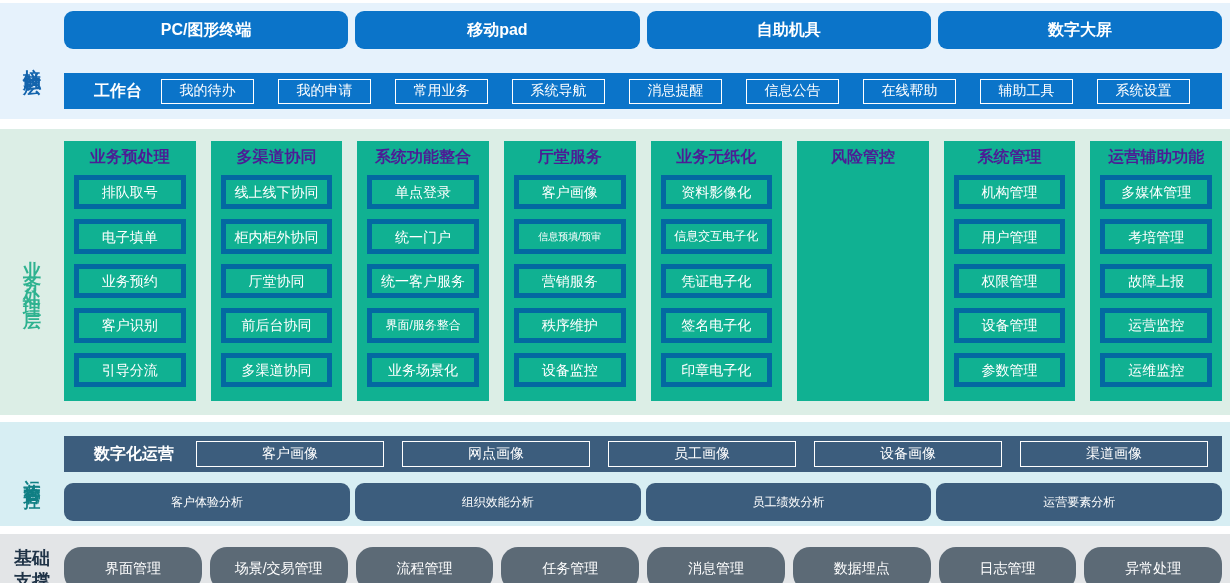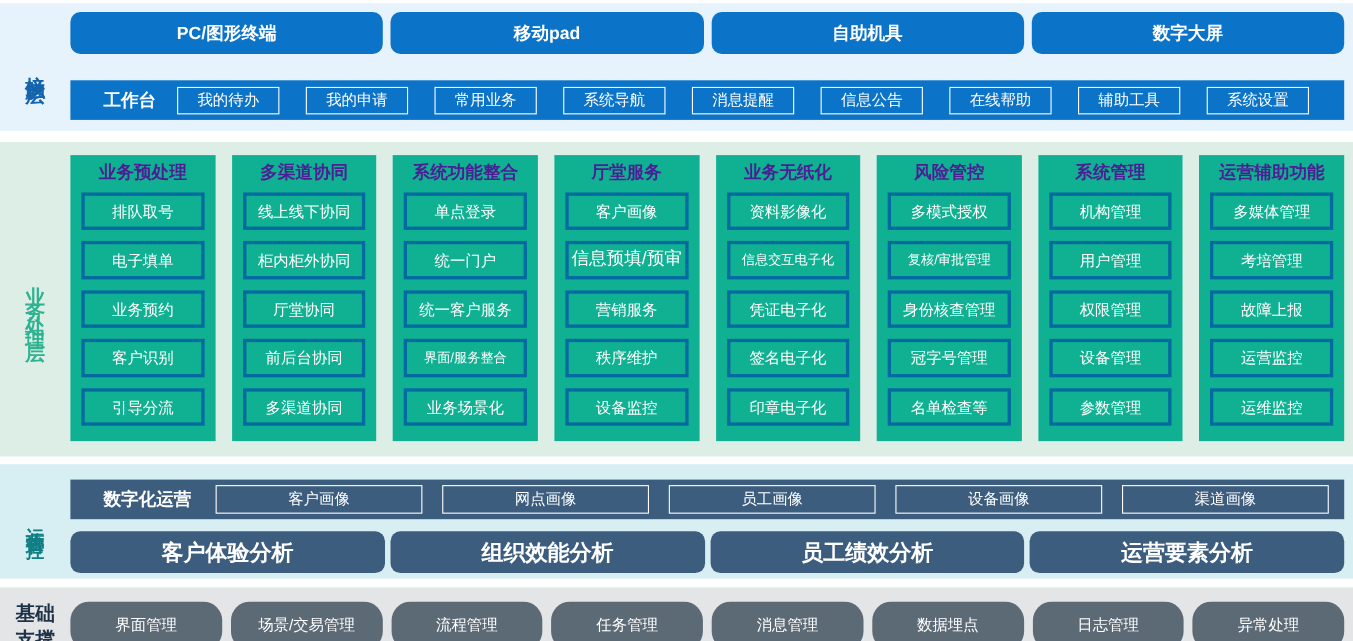--- a/index.html
+++ b/index.html
@@ -27,35 +27,35 @@
             display:flex; align-items:center; justify-content:center; white-space:nowrap; }
 
   
   .sec-business { margin-top:10px; height:286px; background:var(--bg-business); }
   .sec-business .vlabel { color:var(--label-business); letter-spacing:13px; padding-top:13px; }
   .biz-columns { display:flex; gap:15px; padding:12px 0 14px 0; height:100%; }
   .biz-col { flex:1; min-width:0; background:var(--green); display:flex; flex-direction:column; }
   .col-title { height:32px; display:flex; align-items:center; justify-content:center;
                color:#4c1d95; font-weight:bold; font-size:16px; white-space:nowrap; }
   .col-items { flex:1; display:flex; flex-direction:column; gap:10px; padding:2px 10px 14px 10px; }
-  .col-box { flex:1; border:3px solid #0369a1; color:#fff; font-size:14px; text-align:center;
+  .col-box { flex:1; border:5px solid #0369a1; color:#fff; font-size:14px; text-align:center;
              display:flex; align-items:center; justify-content:center; line-height:1.15; padding:0 2px; }
 
   
   .sec-ops { margin-top:7px; height:104px; background:var(--bg-ops); }
   .sec-ops .vlabel { color:var(--label-ops); letter-spacing:4px; font-size:17px; }
   .digital-bar { display:flex; align-items:center; margin-top:14px; height:36px;
                  background:var(--slate); padding:0 14px 0 30px; }
   .digital-label { color:#fff; font-weight:bold; font-size:16px; margin-right:22px; white-space:nowrap; }
   .digital-items { display:flex; flex:1; gap:18px; }
   .digital-box { flex:1; height:26px; border:1px solid #fff; color:#fff; font-size:14px;
                  display:flex; align-items:center; justify-content:center; }
   .analysis-row { display:flex; gap:5px; margin-top:11px; height:38px; }
-  .analysis-btn { flex:1; background:var(--slate); border-radius:9px; color:#fff; font-weight:bold;
-                  font-size:20px; display:flex; align-items:center; justify-content:center; }
+  .analysis-btn { flex:1; background:var(--slate); border-radius:9px; color:#fff; font-weight:normal;
+                  font-size:12px; display:flex; align-items:center; justify-content:center; }
 
   
   .sec-base { margin-top:8px; height:71px; background:var(--bg-base); }
   .base-label { width:42px; color:var(--label-base); font-weight:bold; font-size:18px;
                 line-height:1.25; text-align:center; }
   .base-row { display:flex; gap:8px; margin-top:13px; height:44px; }
   .base-box { flex:1; background:var(--gray); color:#fff; font-size:14px;
               display:flex; align-items:center; justify-content:center; white-space:nowrap;border-radius:17px; }
 </style>
 </head>
@@ -158,21 +158,21 @@
                 <div class="col-box fit">业务场景化</div>
               </div>
           </div>
 
           <div class="biz-col">
             <div class="col-title">厅堂服务</div>
             <div class="col-items">
 
                 <div class="col-box fit">客户画像</div>
 
-                <div class="col-box fit" style="font-size: 16px;">信息预填/预审</div>
+                <div class="col-box fit" style="font-size: 10px;">信息预填/预审</div>
 
                 <div class="col-box fit">营销服务</div>
 
                 <div class="col-box fit">秩序维护</div>
 
                 <div class="col-box fit">设备监控</div>
               </div>
           </div>
 
           <div class="biz-col">
@@ -186,32 +186,20 @@
                 <div class="col-box fit">凭证电子化</div>
 
                 <div class="col-box fit">签名电子化</div>
 
                 <div class="col-box fit">印章电子化</div>
               </div>
           </div>
 
           <div class="biz-col">
             <div class="col-title">风险管控</div>
-            <div class="col-items">
-
-                <div class="col-box fit">多模式授权</div>
-
-                <div class="col-box fit" style="font-size: 12px;">复核/审批管理</div>
-
-                <div class="col-box fit">身份核查管理</div>
-
-                <div class="col-box fit">冠字号管理</div>
-
-                <div class="col-box fit">名单检查等</div>
-              </div>
           </div>
 
           <div class="biz-col">
             <div class="col-title">系统管理</div>
             <div class="col-items">
 
                 <div class="col-box fit">机构管理</div>
 
                 <div class="col-box fit">用户管理</div>
 

